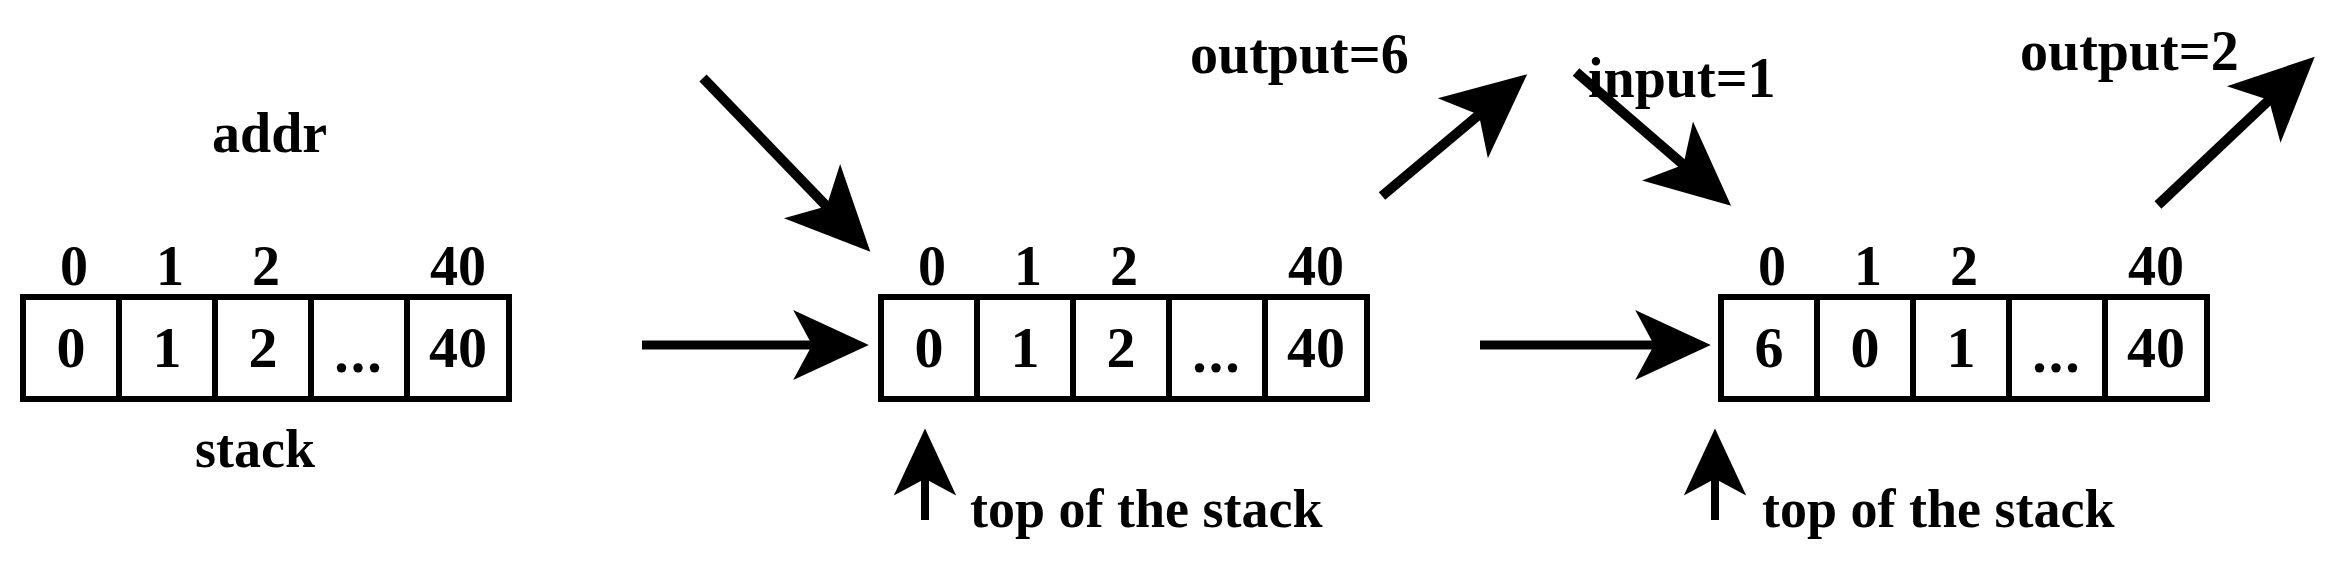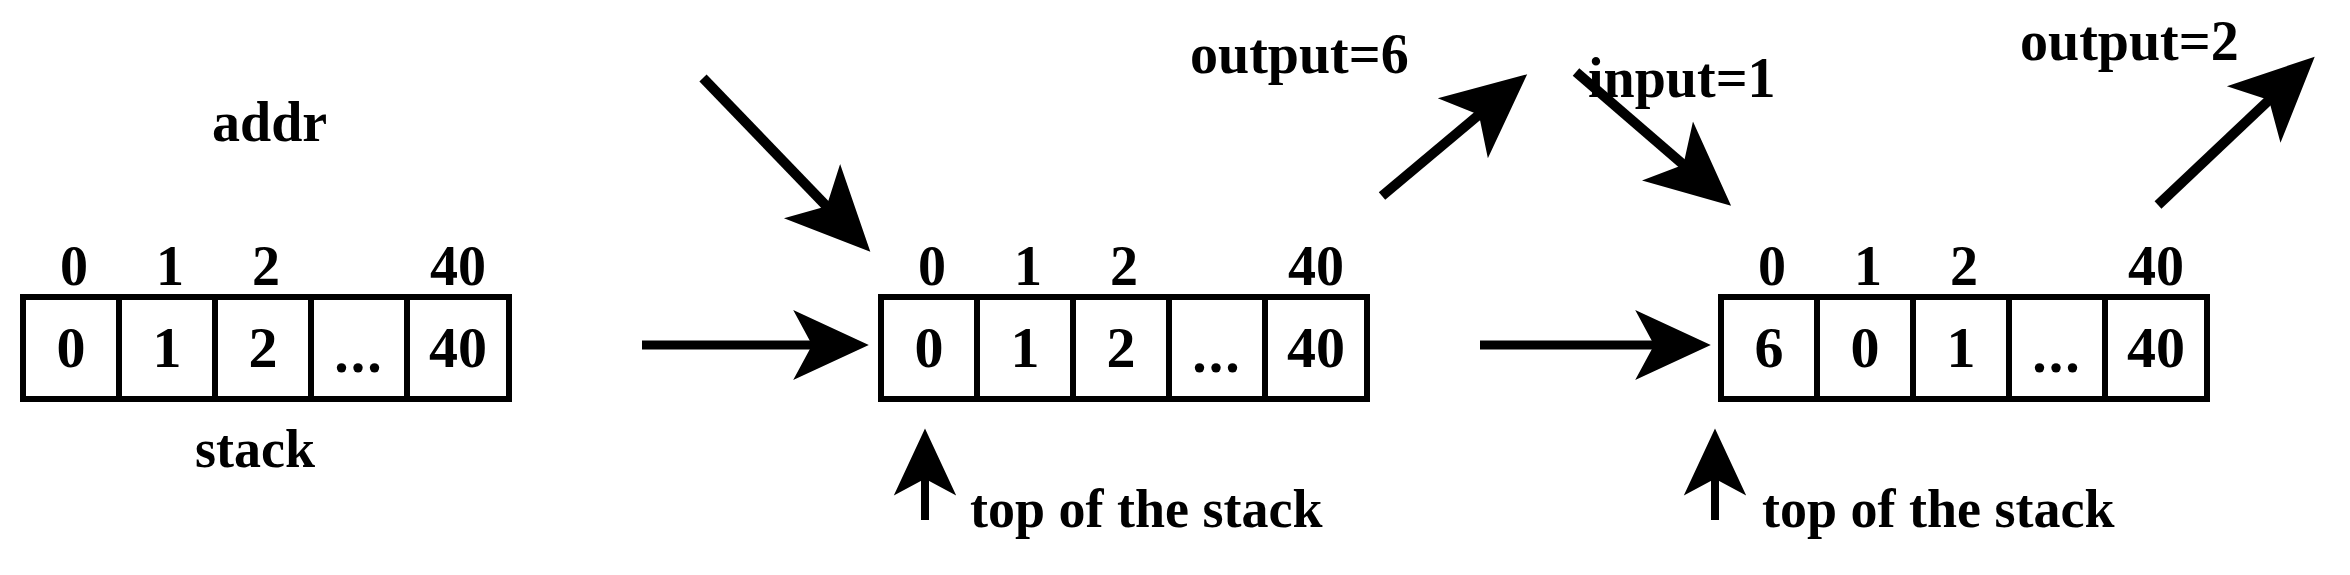--- a/index.html
+++ b/index.html
@@ -120,21 +120,21 @@
     </div>
     <div class="cells">
       <div class="cell">0</div>
       <div class="cell">1</div>
       <div class="cell">2</div>
       <div class="cell dots">...</div>
       <div class="cell">40</div>
     </div>
   </div>
 
-  <div class="label" style="left:212px; top:93px;">addr</div>
+  <div class="label" style="left:212px; top:104px;">addr</div>
 
   <div class="label caption" style="left:195px; top:420px;">stack</div>
 
   <div class="array-group" style="left:878px; top:232px;">
     <div class="index-row">
       <span class="index-label" style="left:54px;">0</span>
       <span class="index-label" style="left:150px;">1</span>
       <span class="index-label" style="left:246px;">2</span>
       <span class="index-label" style="left:438px;">40</span>
     </div>
@@ -161,19 +161,19 @@
       <div class="cell dots">...</div>
       <div class="cell">40</div>
     </div>
   </div>
 
 
   <div class="label" style="left:1190px; top:25px;">output=6</div>
 
   <div class="label" style="left:1588px; top:49px;">input=1</div>
 
-  <div class="label" style="left:2020px; top:12px;">output=2</div>
+  <div class="label" style="left:2020px; top:22px;">output=2</div>
 
   <div class="label caption" style="left:970px; top:480px;">top of the stack</div>
 
   <div class="label caption" style="left:1762px; top:480px;">top of the stack</div>
 
 </div>
 
 </body></html>

